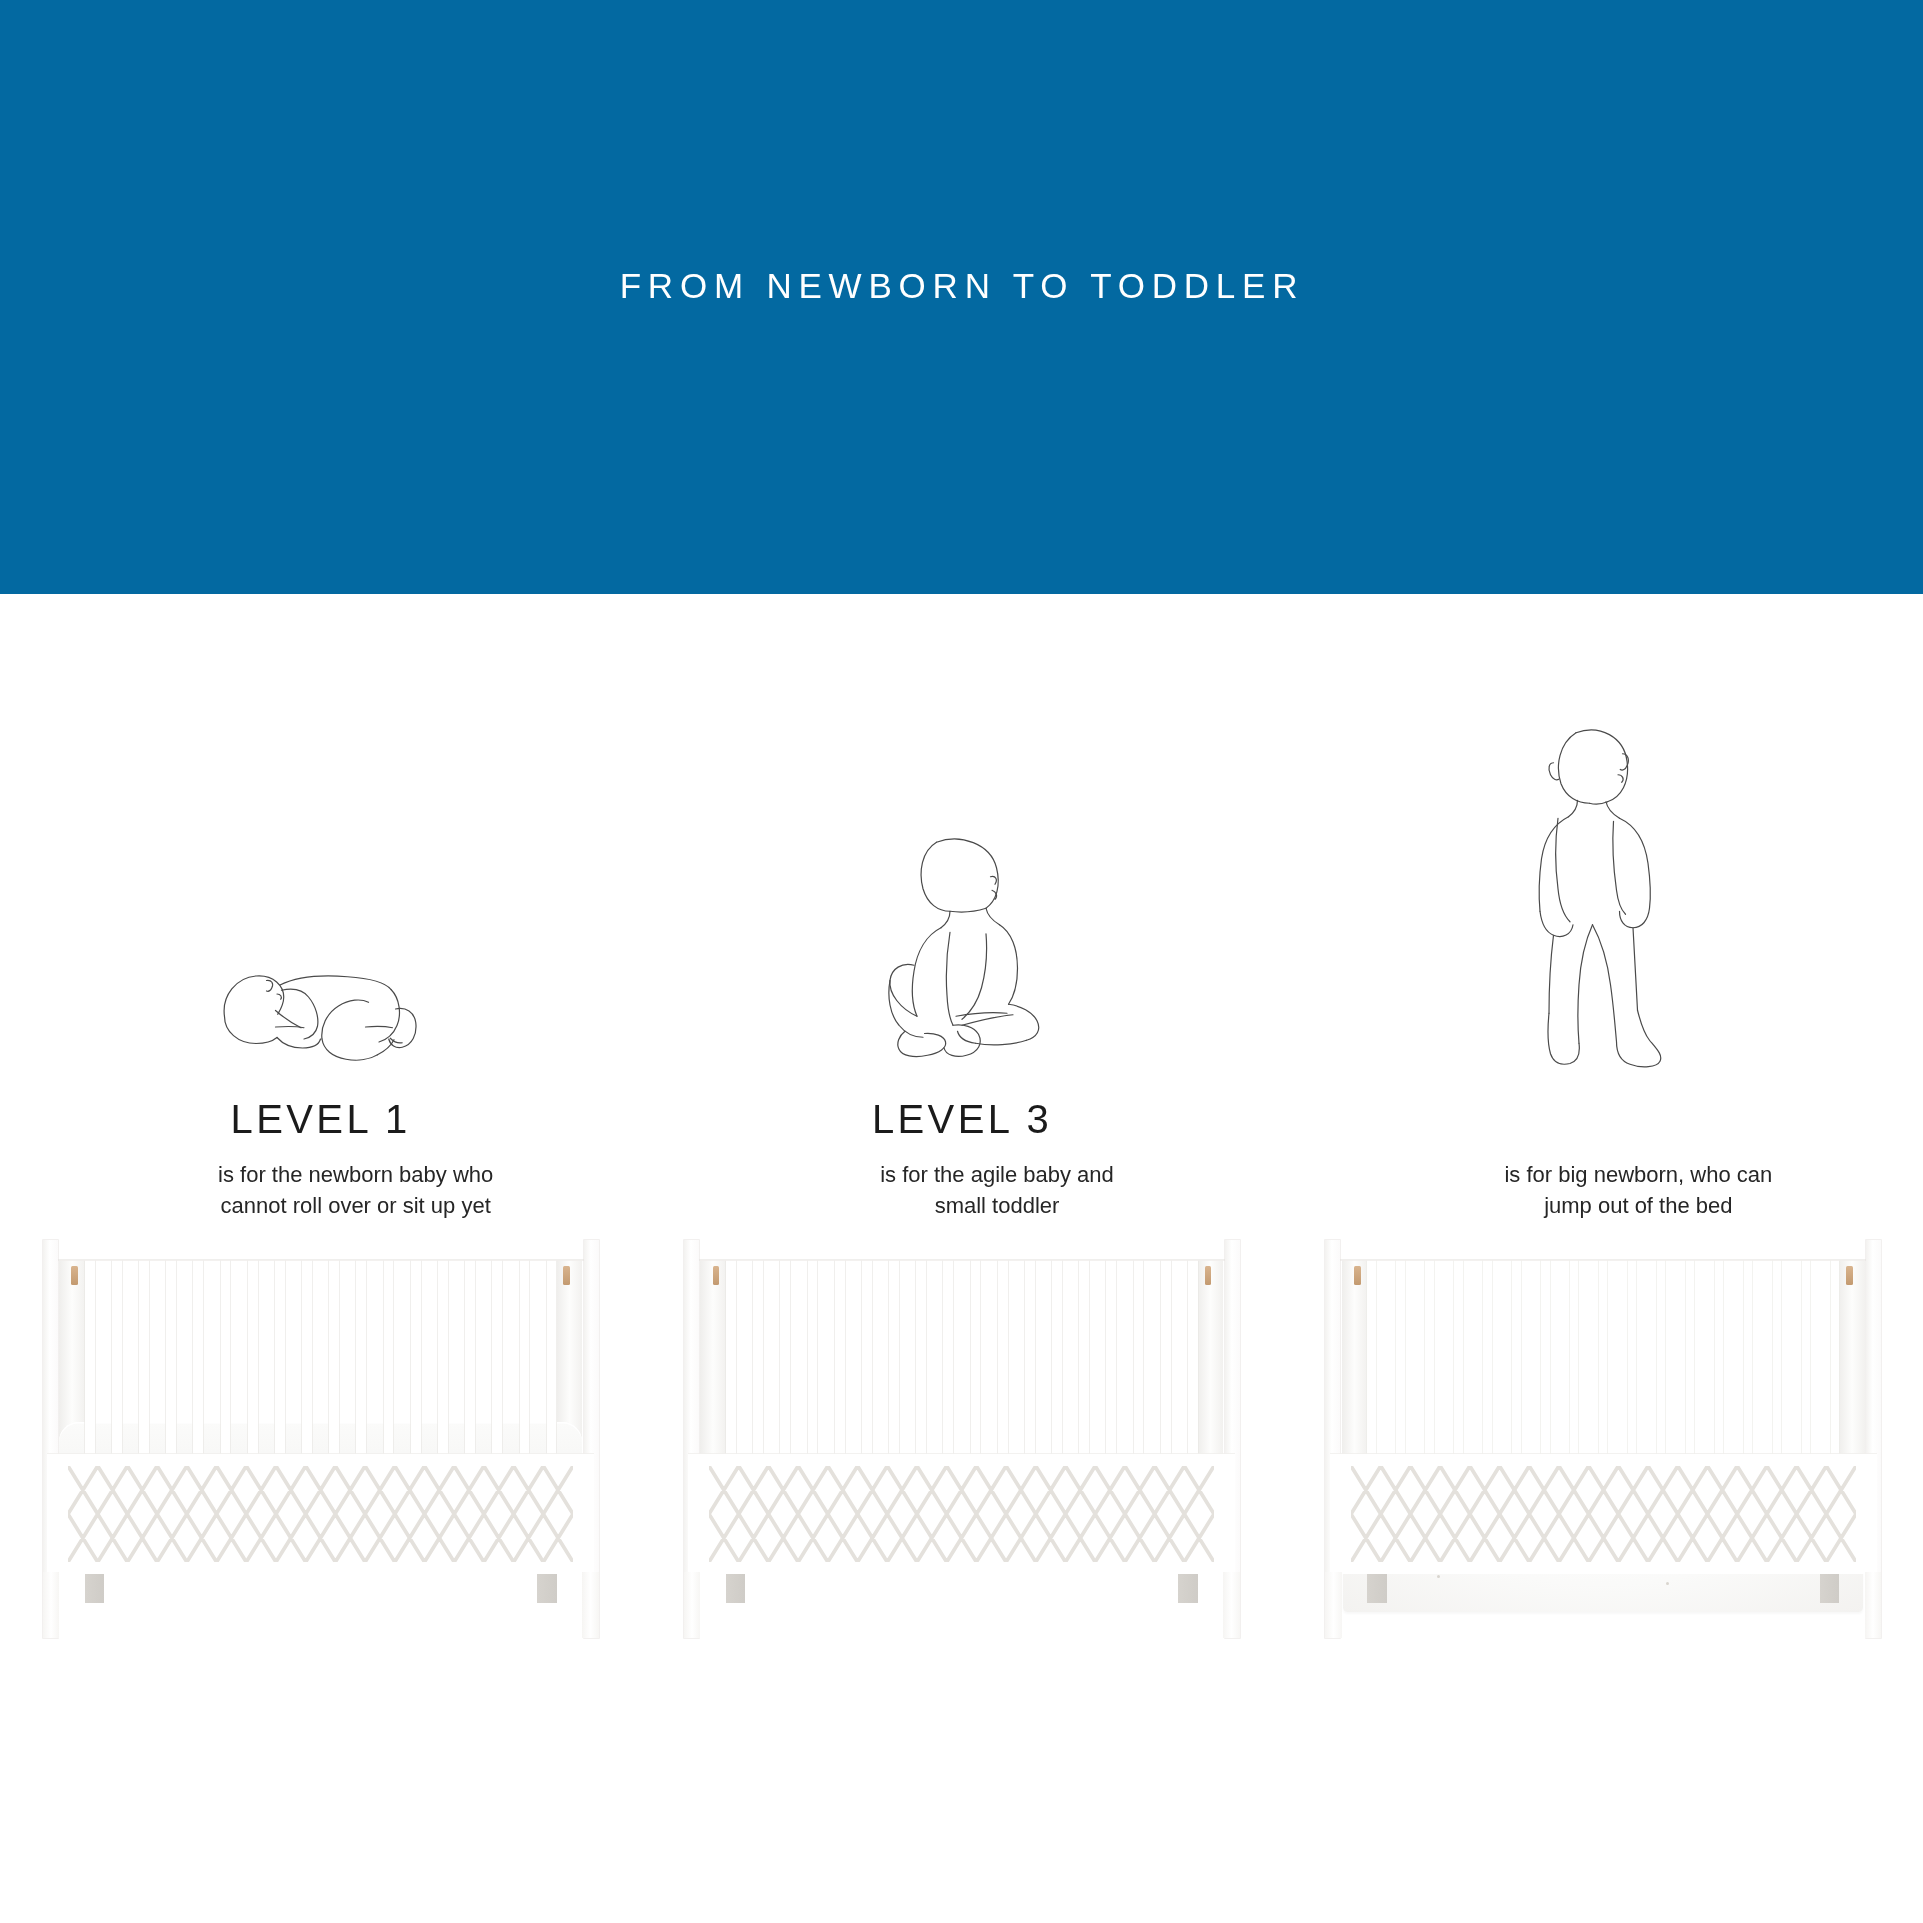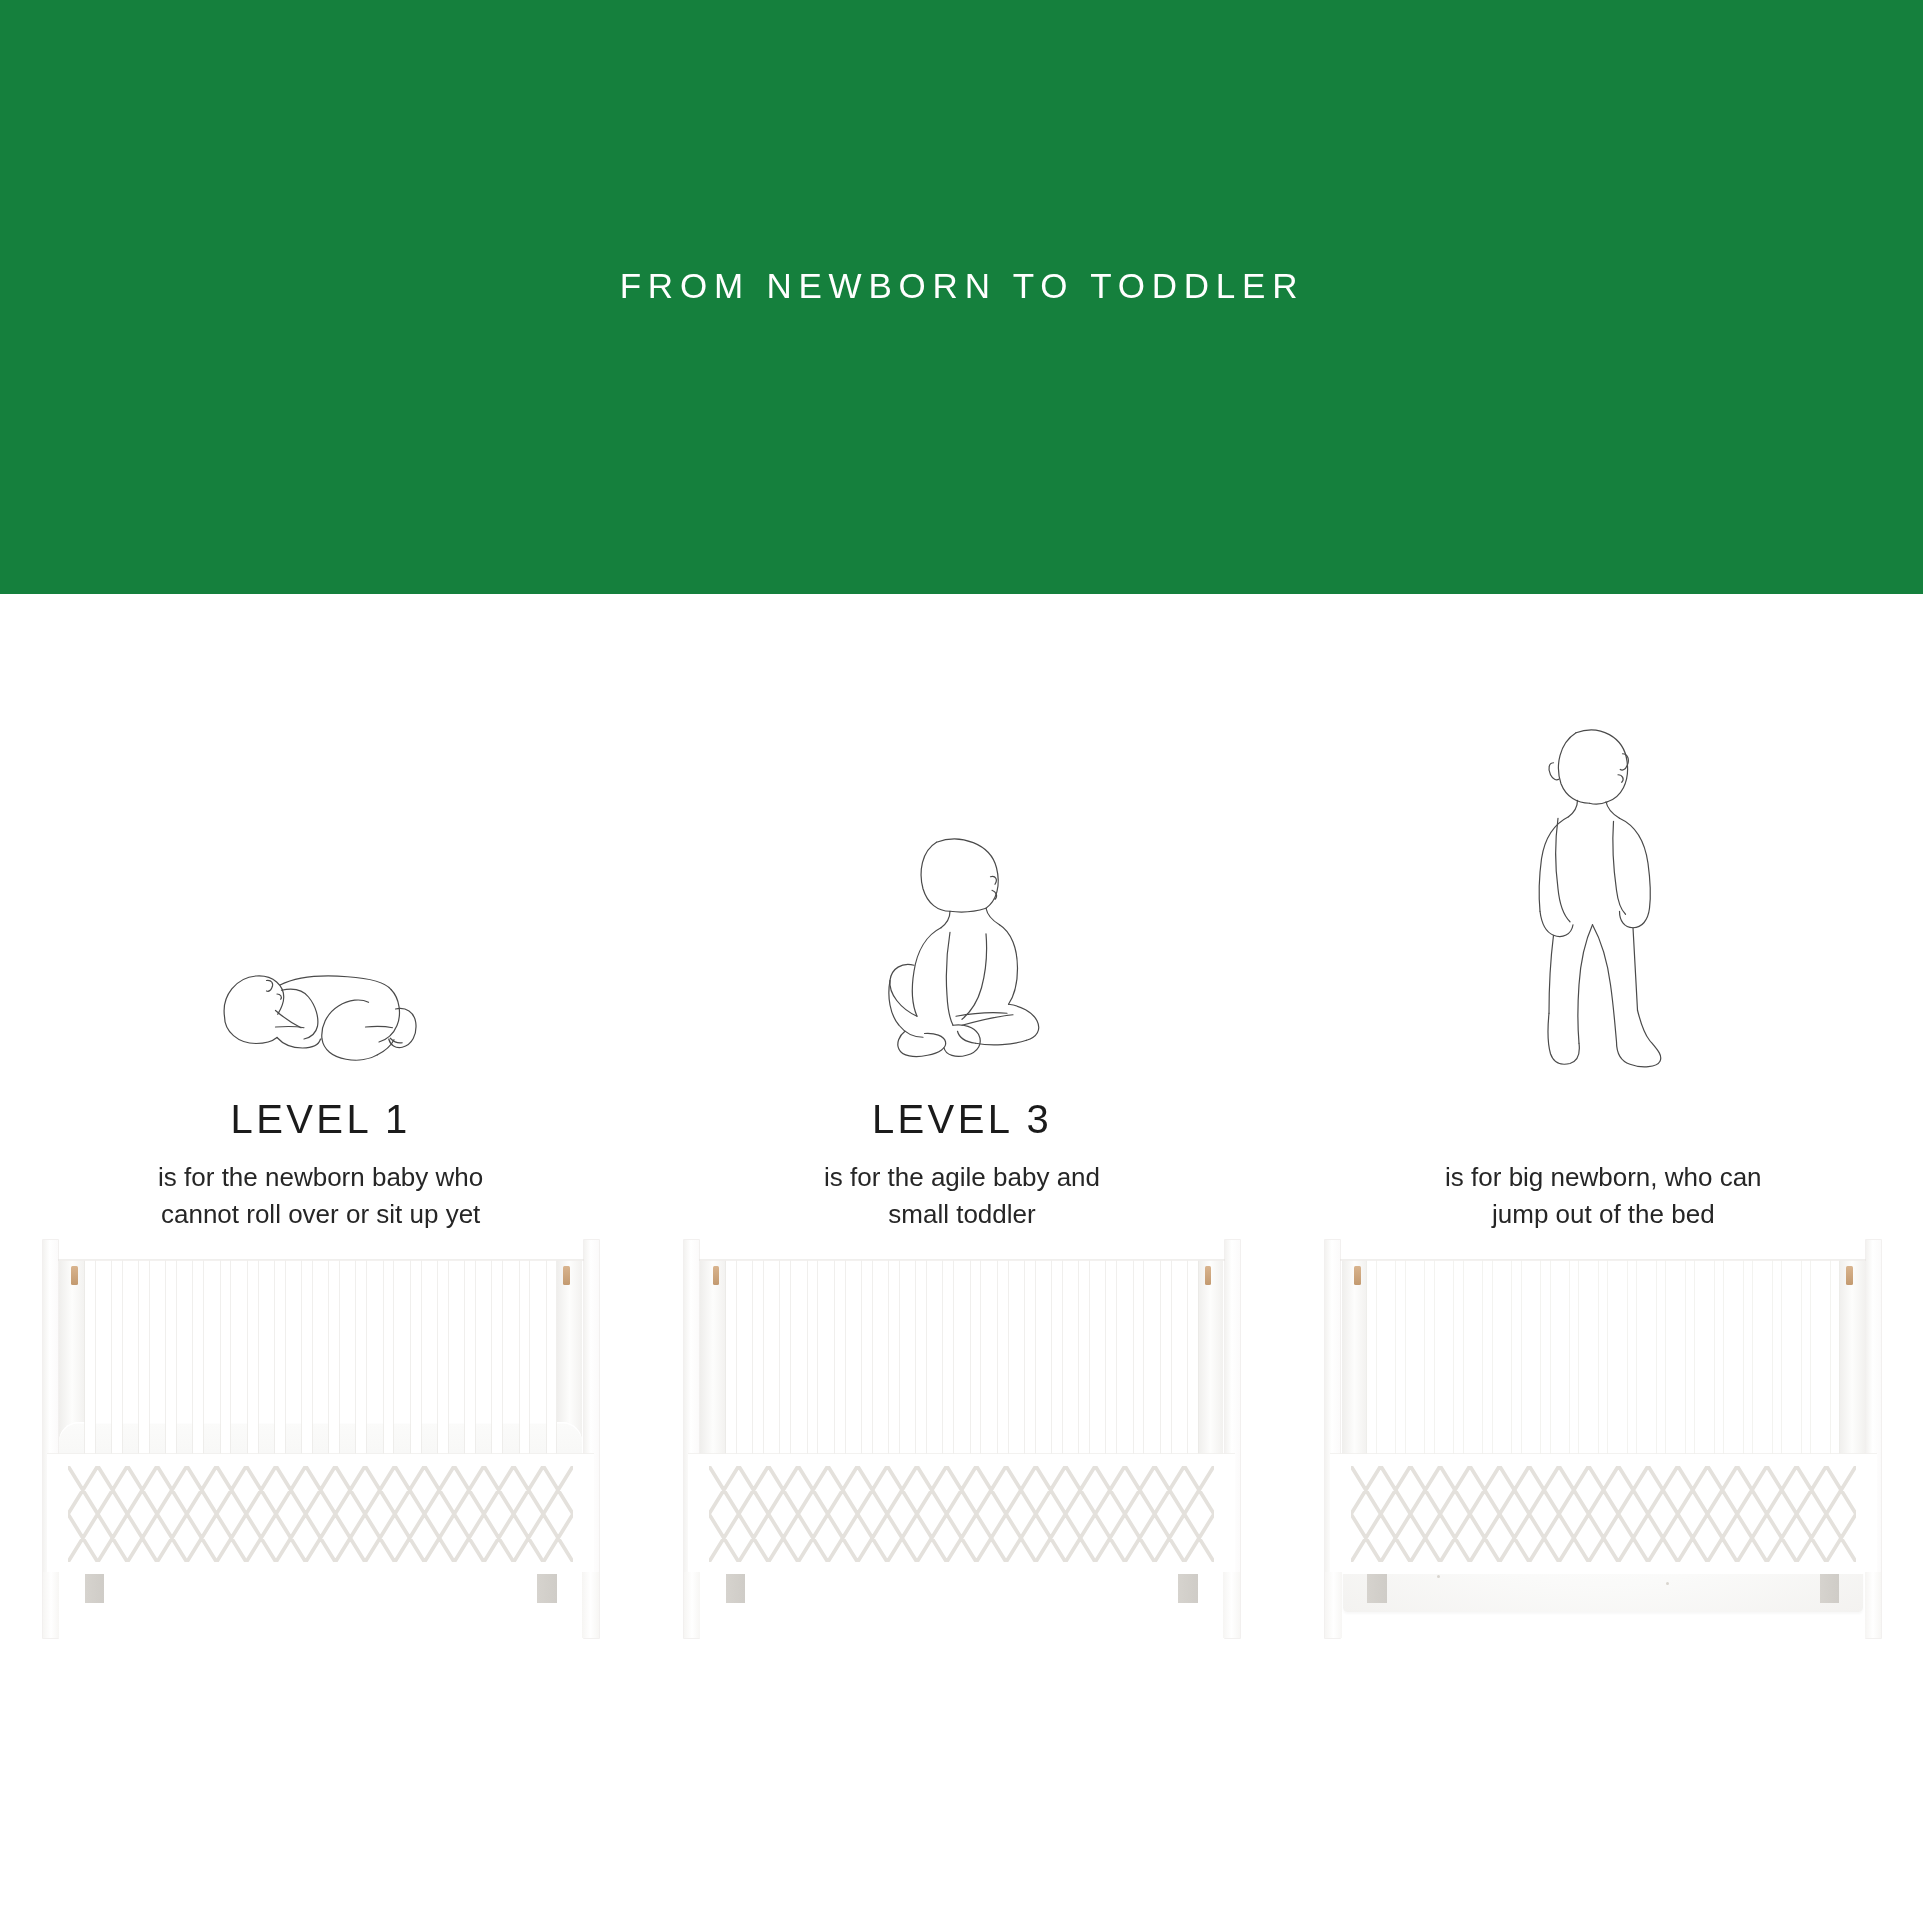--- a/index.html
+++ b/index.html
@@ -15,21 +15,21 @@
     overflow: hidden;
     position: relative;
   }
 
   
   .header-band {
     position: absolute;
     left: 0; top: 0;
     width: 1924px;
     height: 594px;
-    background: #15803d;
+    background: #0369a1;
     display: flex;
     align-items: flex-start;
     justify-content: center;
   }
   .header-title {
     margin-top: 268px;
     color: #ffffff;
     font-family: "Liberation Sans", sans-serif;
     font-size: 35px;
     font-weight: 400;
@@ -88,25 +88,26 @@
     color: #1b1b1b;
     font-weight: 400;
     line-height: 1;
   }
   .level-caption {
     position: absolute;
     top: 565px;
     left: 0;
     width: 100%;
     text-align: center;
-    font-size: 26px;
+    font-size: 22px;
     line-height: 1.42;
     color: #262626;
     font-weight: 400;
     white-space: pre-line;
+    padding-left: 35px;
   }
 
   
   .crib-zone {
     position: absolute;
     top: 646px;
     left: 0;
     width: 100%;
     height: 676px;
     display: flex;

